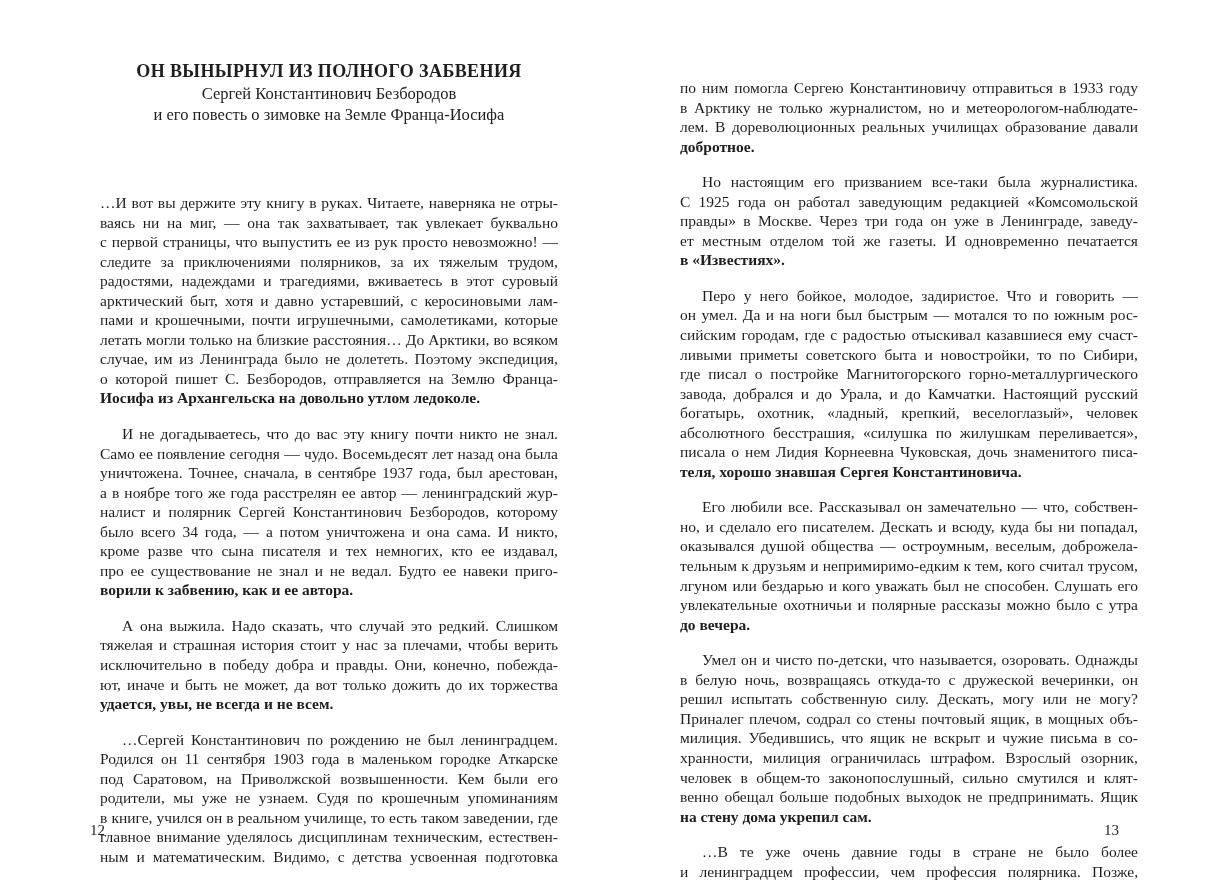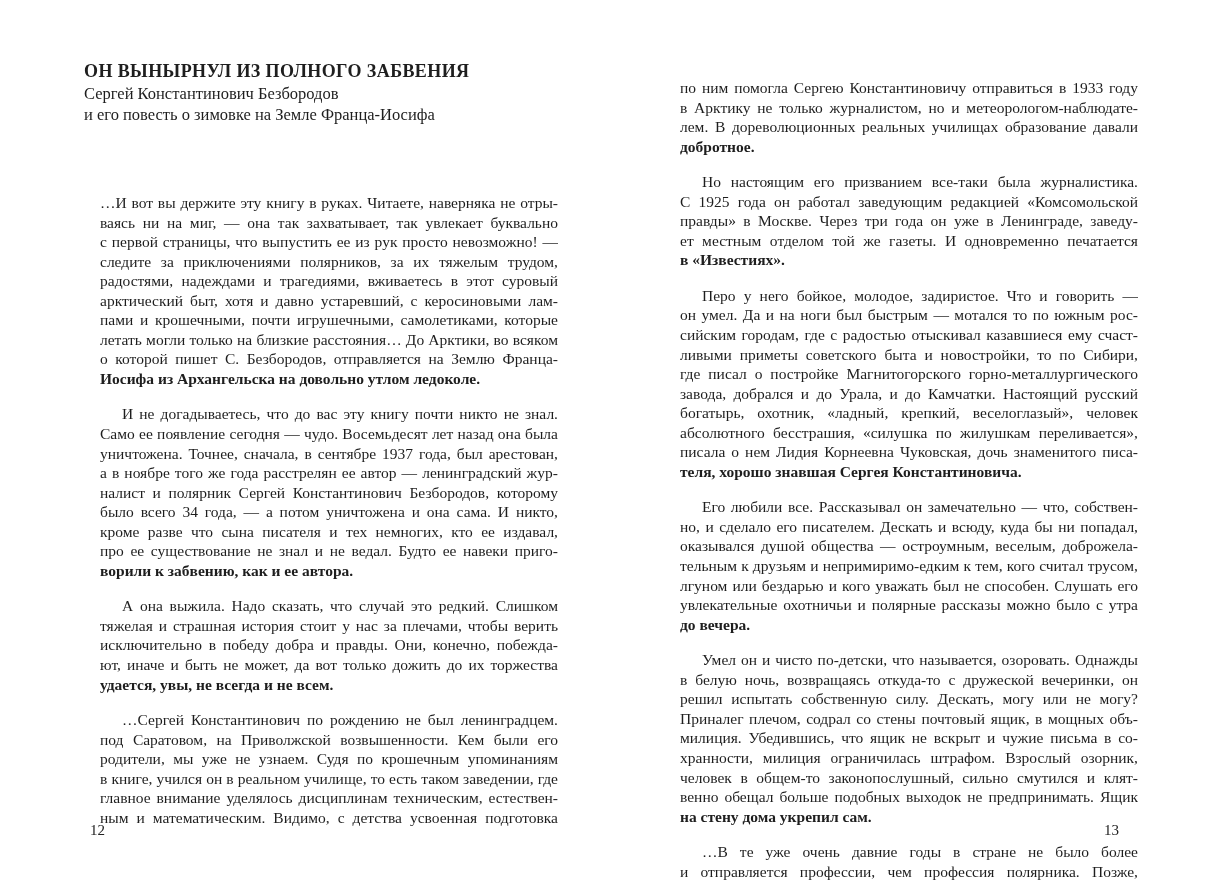--- a/index.html
+++ b/index.html
@@ -13,21 +13,21 @@
     position: relative;
     font-family: "Liberation Serif", "DejaVu Serif", serif;
     color: #1e1e1e;
     overflow: hidden;
   }
   .heading {
     position: absolute;
     left: 84px;
     top: 60px;
     width: 490px;
-    text-align: left;
+    text-align: center;
   }
   .heading .title {
     font-size: 18px;
     font-weight: bold;
     line-height: 23px;
     letter-spacing: 0.4px;
     white-space: nowrap;
   }
   .heading .subtitle {
     font-size: 16.5px;
@@ -75,20 +75,21 @@
 <div class="body-col left-body">
     <div class="para">
       <div class="line">…И вот вы держите эту книгу в руках. Читаете, наверняка не отры-</div>
       <div class="line">ваясь ни на миг, — она так захватывает, так увлекает буквально</div>
       <div class="line">с первой страницы, что выпустить ее из рук просто невозможно! —</div>
       <div class="line">следите за приключениями полярников, за их тяжелым трудом,</div>
       <div class="line">радостями, надеждами и трагедиями, вживаетесь в этот суровый</div>
       <div class="line">арктический быт, хотя и давно устаревший, с керосиновыми лам-</div>
       <div class="line">пами и крошечными, почти игрушечными, самолетиками, которые</div>
       <div class="line">летать могли только на близкие расстояния… До Арктики, во всяком</div>
+      <div class="line">случае, им из Ленинграда было не долететь. Поэтому экспедиция,</div>
       <div class="line">о которой пишет С. Безбородов, отправляется на Землю Франца-</div>
       <div class="line nojust">Иосифа из Архангельска на довольно утлом ледоколе.</div>
     </div>
     <div class="para">
       <div class="line indent">И не догадываетесь, что до вас эту книгу почти никто не знал.</div>
       <div class="line">Само ее появление сегодня — чудо. Восемьдесят лет назад она была</div>
       <div class="line">уничтожена. Точнее, сначала, в сентябре 1937 года, был арестован,</div>
       <div class="line">а в ноябре того же года расстрелян ее автор — ленинградский жур-</div>
       <div class="line">налист и полярник Сергей Константинович Безбородов, которому</div>
       <div class="line">было всего 34 года, — а потом уничтожена и она сама. И никто,</div>
@@ -98,20 +99,21 @@
     </div>
     <div class="para">
       <div class="line indent">А она выжила. Надо сказать, что случай это редкий. Слишком</div>
       <div class="line">тяжелая и страшная история стоит у нас за плечами, чтобы верить</div>
       <div class="line">исключительно в победу добра и правды. Они, конечно, побежда-</div>
       <div class="line">ют, иначе и быть не может, да вот только дожить до их торжества</div>
       <div class="line nojust">удается, увы, не всегда и не всем.</div>
     </div>
     <div class="para">
       <div class="line indent">…Сергей Константинович по рождению не был ленинградцем.</div>
+      <div class="line">Родился он 11 сентября 1903 года в маленьком городке Аткарске</div>
       <div class="line">под Саратовом, на Приволжской возвышенности. Кем были его</div>
       <div class="line">родители, мы уже не узнаем. Судя по крошечным упоминаниям</div>
       <div class="line">в книге, учился он в реальном училище, то есть таком заведении, где</div>
       <div class="line">главное внимание уделялось дисциплинам техническим, естествен-</div>
       <div class="line">ным и математическим. Видимо, с детства усвоенная подготовка</div>
     </div>
   </div>
 
 <div class="body-col right-body">
     <div class="para">
@@ -154,18 +156,18 @@
       <div class="line">решил испытать собственную силу. Дескать, могу или не могу?</div>
       <div class="line">Приналег плечом, содрал со стены почтовый ящик, в мощных объ-</div>
       <div class="line">милиция. Убедившись, что ящик не вскрыт и чужие письма в со-</div>
       <div class="line">хранности, милиция ограничилась штрафом. Взрослый озорник,</div>
       <div class="line">человек в общем-то законопослушный, сильно смутился и клят-</div>
       <div class="line">венно обещал больше подобных выходок не предпринимать. Ящик</div>
       <div class="line nojust">на стену дома укрепил сам.</div>
     </div>
     <div class="para">
       <div class="line indent">…В те уже очень давние годы в стране не было более героической</div>
-      <div class="line">и отправляется профессии, чем профессия полярника. Позже,</div>
+      <div class="line">и ленинградцем профессии, чем профессия полярника. Позже,</div>
     </div>
   </div>
 
 <div class="page-number pn-left">12</div>
 <div class="page-number pn-right">13</div>
 
 </body></html>

